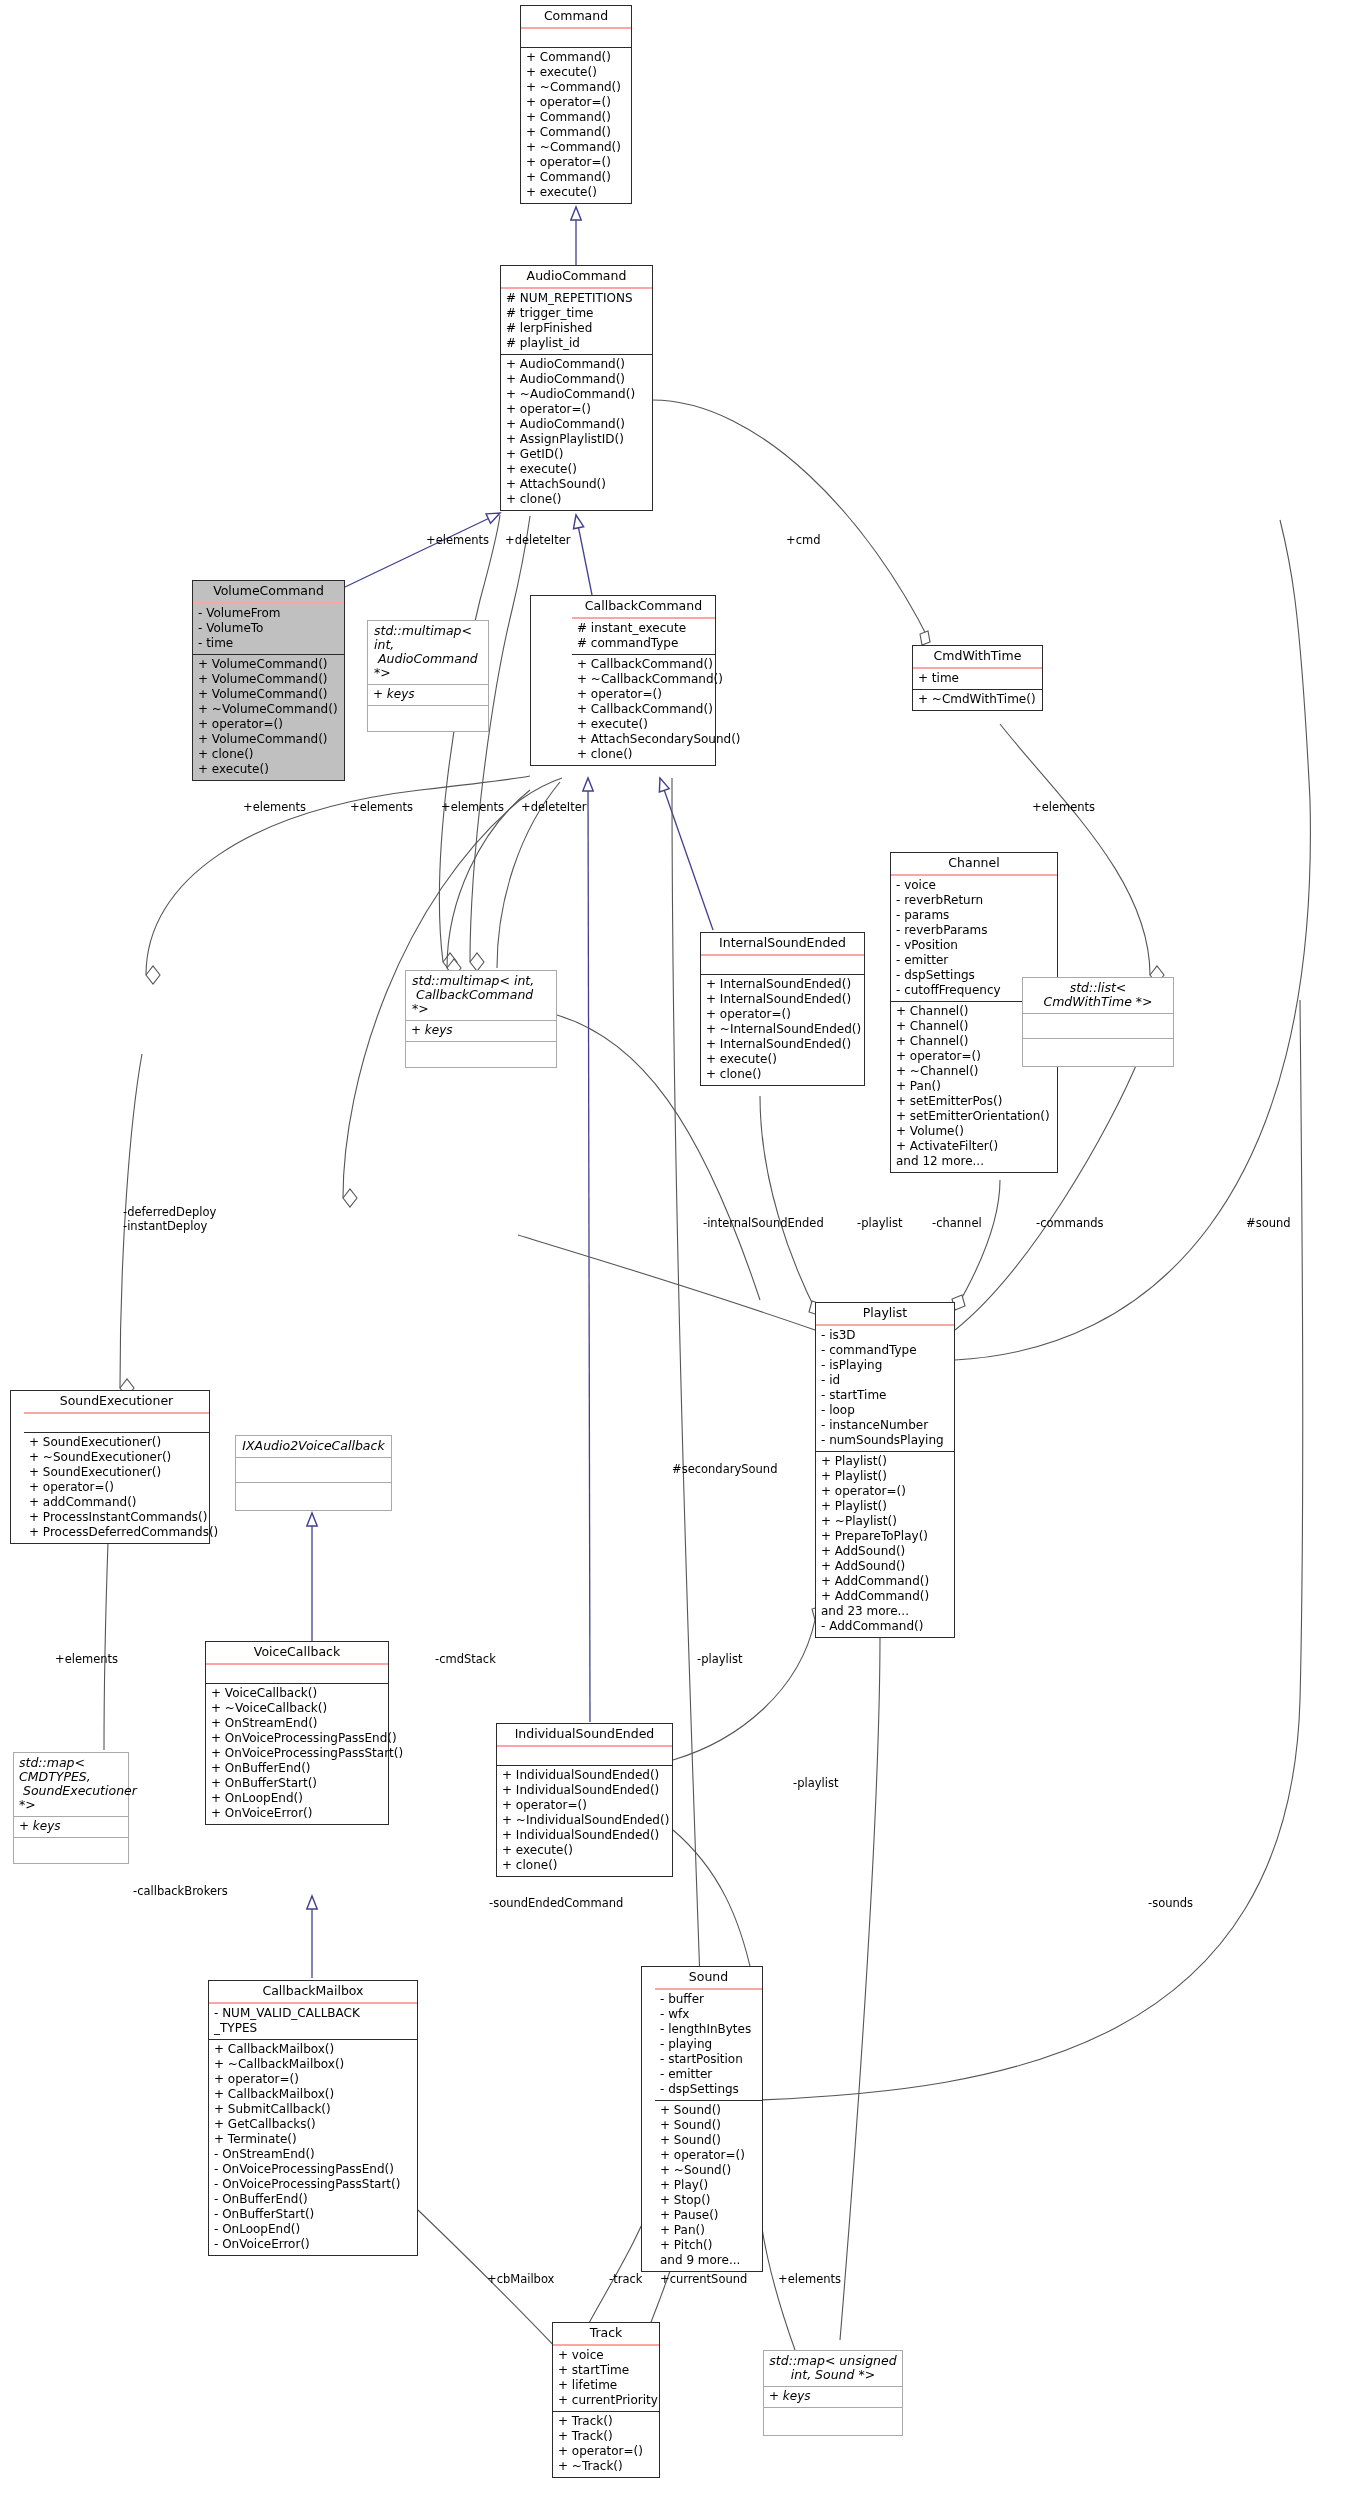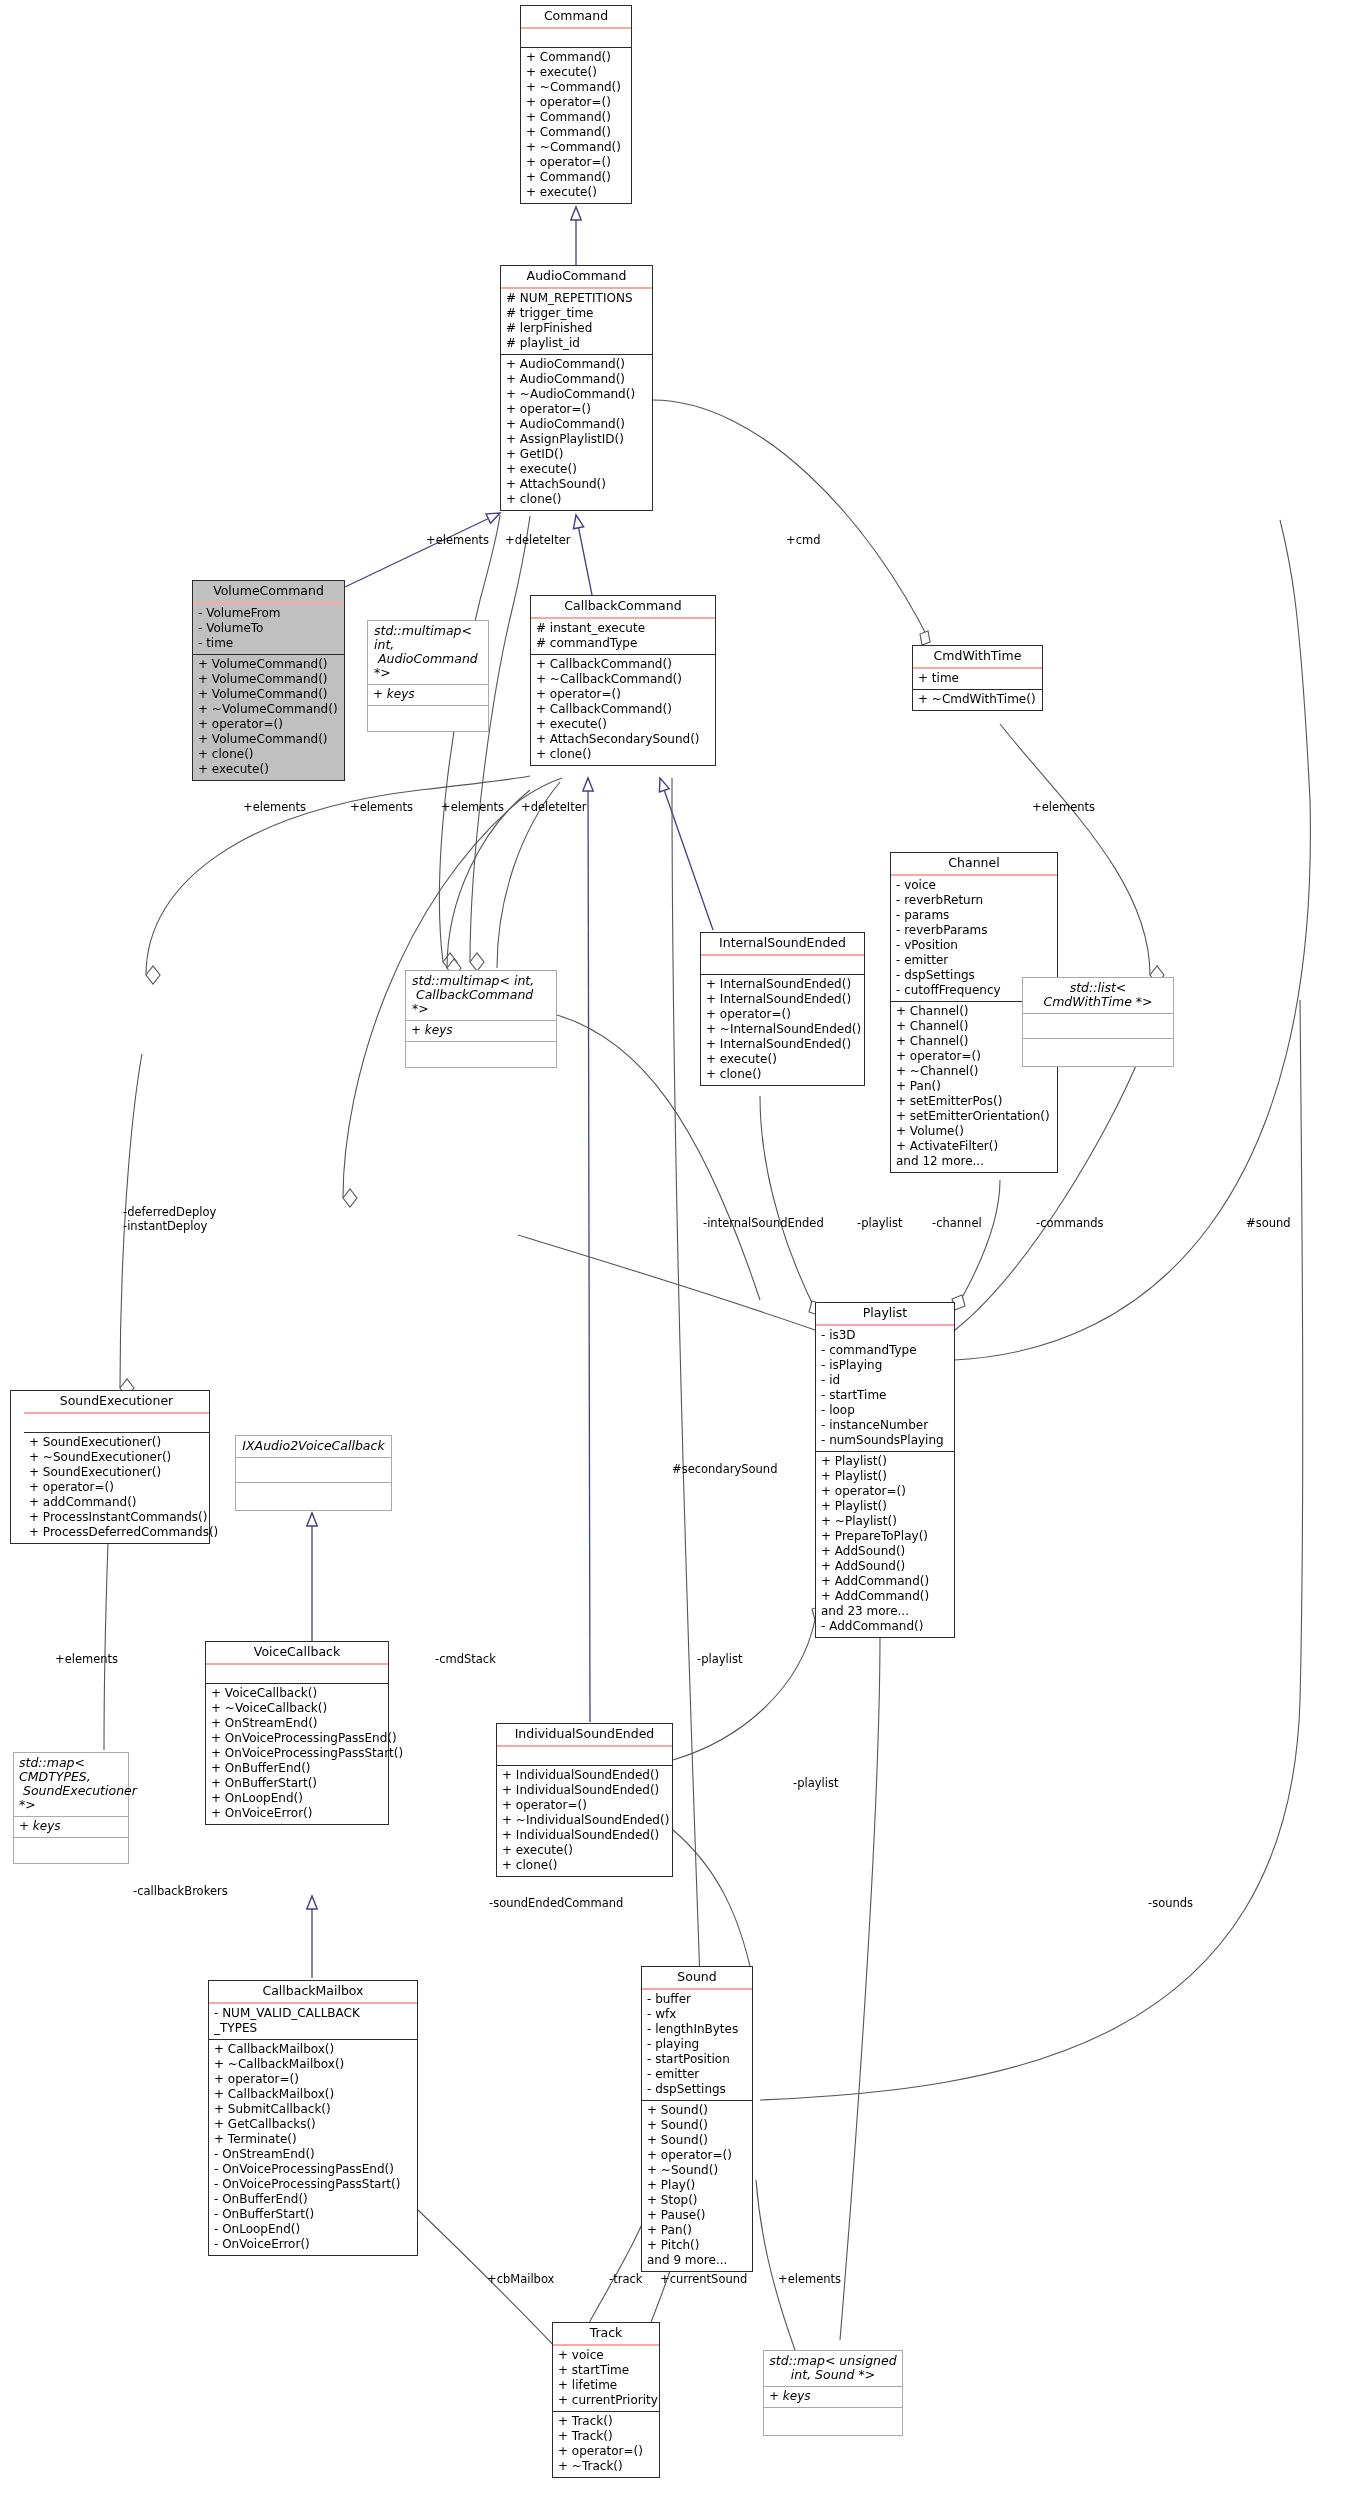--- a/index.html
+++ b/index.html
@@ -169,21 +169,21 @@
   </div>
 
   <div class="cls light" style="left:367px;top:620px;width:122px;">
     <div class="name" style="text-align:left;padding-left:6px;">std::multimap&lt; int,<br>&nbsp;AudioCommand *&gt;</div>
     <div class="attrs">
         <div class="row">+ keys</div>
       </div>
     <div class="ops" style="height:20px;"></div>
   </div>
 
-  <div class="cls" style="left:530px;top:595px;width:186px;">
+  <div class="cls" style="left:530px;top:595px;width:186px;padding-left:41px;">
     <div class="name">CallbackCommand</div>
     <div class="attrs">
       <div class="row"># instant_execute</div>
         <div class="row"># commandType</div>
     </div>
     <div class="ops">
       <div class="row">+ CallbackCommand()</div>
         <div class="row">+ ~CallbackCommand()</div>
         <div class="row">+ operator=()</div>
         <div class="row">+ CallbackCommand()</div>
@@ -363,21 +363,21 @@
         <div class="row">- OnStreamEnd()</div>
         <div class="row">- OnVoiceProcessingPassEnd()</div>
         <div class="row">- OnVoiceProcessingPassStart()</div>
         <div class="row">- OnBufferEnd()</div>
         <div class="row">- OnBufferStart()</div>
         <div class="row">- OnLoopEnd()</div>
         <div class="row">- OnVoiceError()</div>
     </div>
   </div>
 
-  <div class="cls" style="left:641px;top:1966px;width:112px;">
+  <div class="cls" style="left:641px;top:1966px;width:122px;padding-left:13px;">
     <div class="name">Sound</div>
     <div class="attrs">
       <div class="row">- buffer</div>
         <div class="row">- wfx</div>
         <div class="row">- lengthInBytes</div>
         <div class="row">- playing</div>
         <div class="row">- startPosition</div>
         <div class="row">- emitter</div>
         <div class="row">- dspSettings</div>
     </div>

